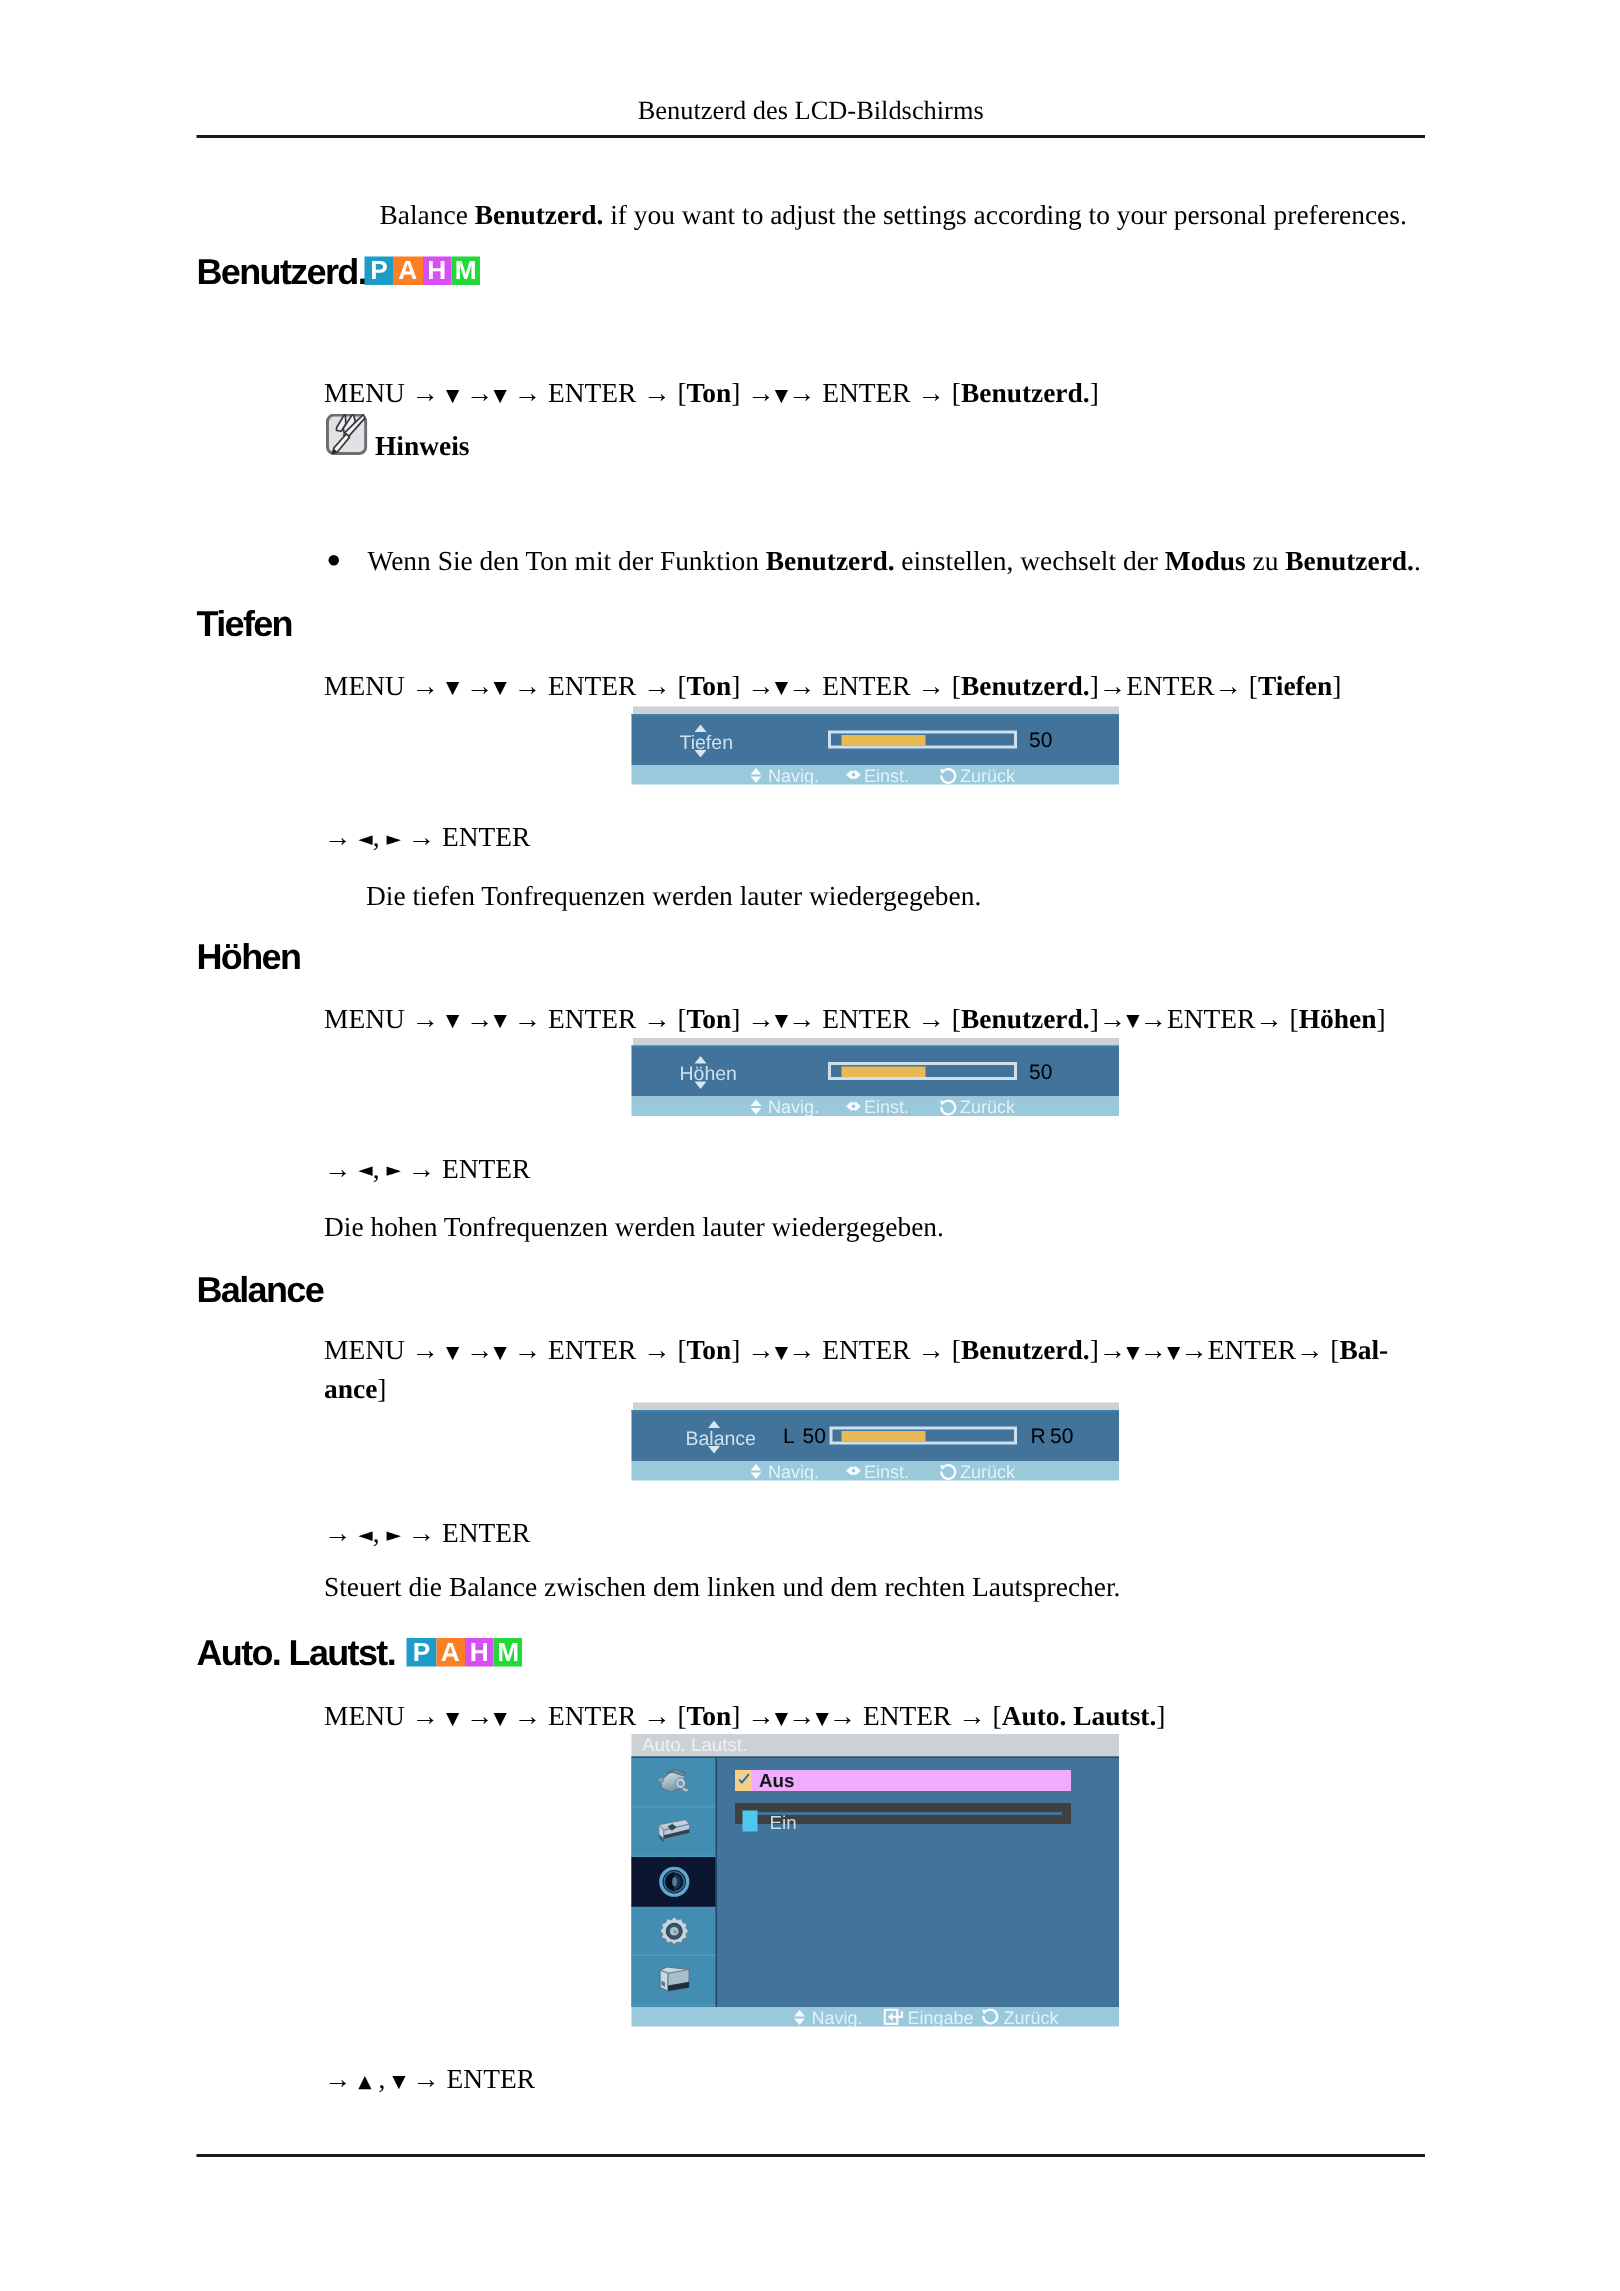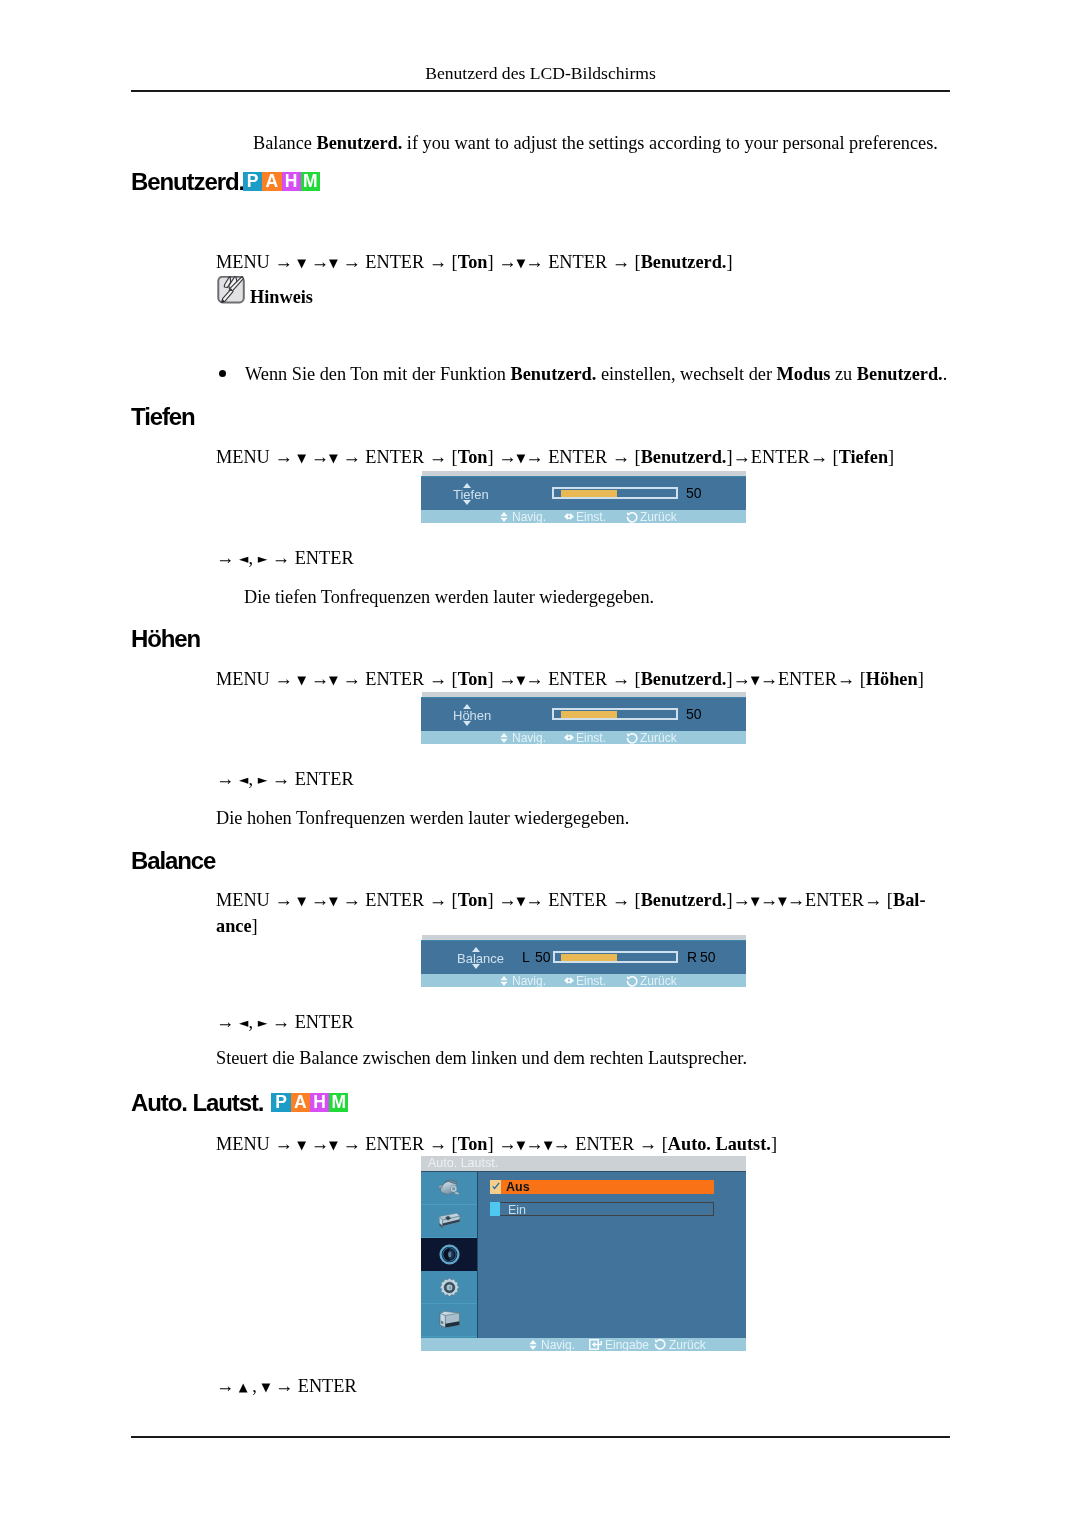--- a/index.html
+++ b/index.html
@@ -41,22 +41,22 @@
   .bar{position:absolute;box-sizing:border-box;border:2px solid #cfe0ec;background:transparent;}
   .bar-fill{position:absolute;background:#e8b955;}
   
   .osd-menu-title{background:#ccd1d6;height:15px;position:relative;color:#edf1f3;font-family:"Liberation Sans",sans-serif;font-size:12.5px;line-height:15px;padding-left:7px;box-sizing:border-box;}
   .osd-menu-body{background:#41739b;height:166px;position:relative;border-top:1px solid #2b4f63;}
   .osd-side{position:absolute;left:0;top:0;width:57px;height:166px;background:#428db1;border-right:1px solid #1f4a63;box-sizing:border-box;}
   .side-cell{position:absolute;left:0;width:56px;height:33px;display:flex;align-items:center;justify-content:center;border-bottom:1px solid #4a9cbf;box-sizing:border-box;overflow:hidden;}
   .side-sel{background:#0d1630;border-bottom:1px solid #0d1630;}
   .side-cell svg{opacity:0.80;}
   .opt{position:absolute;left:69px;width:224px;height:14px;box-sizing:border-box;}
-  .opt-sel{background:#f97316;}
-  .opt-un{border:1px solid #404040;padding-left:40px;}
+  .opt-sel{background:#f0abfc;}
+  .opt-un{border:6px solid #404040;padding-left:40px;}
   .chip{position:absolute;left:0;top:0;width:11px;height:14px;box-sizing:border-box;display:block;}
   .opt-un .chip{left:-1px;top:-1px;}
   .chip-sel{background:#f6ce8c;padding:2px 0 0 1.5px;line-height:0;}
   .chip-un{background:#4fc8f0;width:10px;height:14px;}
   .opt-lbl{position:absolute;left:16px;top:0px;font-family:"Liberation Sans",sans-serif;font-size:12.5px;line-height:14px;color:#0d1519;font-weight:bold;}
   .opt-lbl-un{color:#c8dde9;font-weight:normal;left:17px;}
   .updn{position:absolute;width:8px;}
   .updn .u{border-left:4px solid transparent;border-right:4px solid transparent;border-bottom:5px solid #d6e7f1;}
   .updn .d{border-left:4px solid transparent;border-right:4px solid transparent;border-top:5px solid #d6e7f1;}
 </style>

